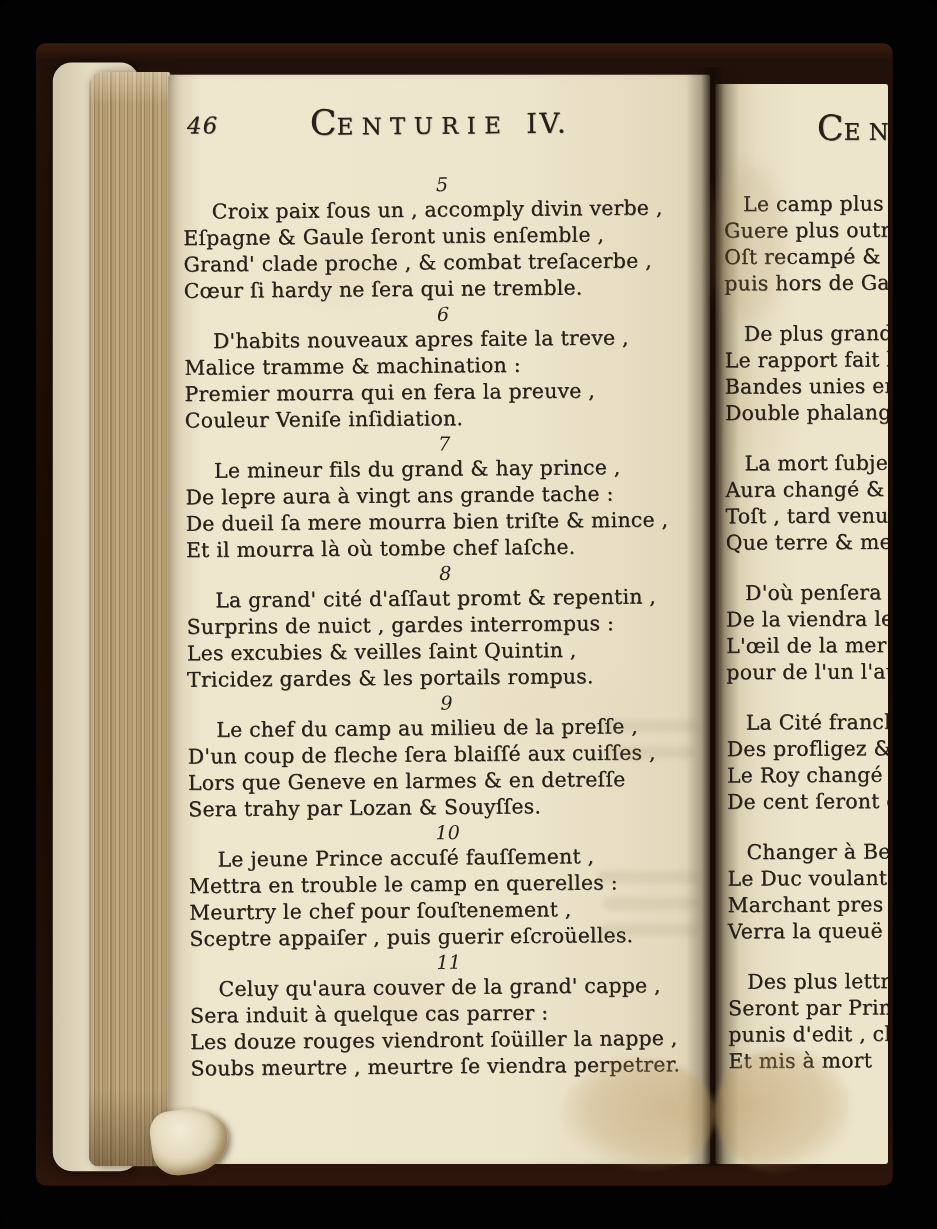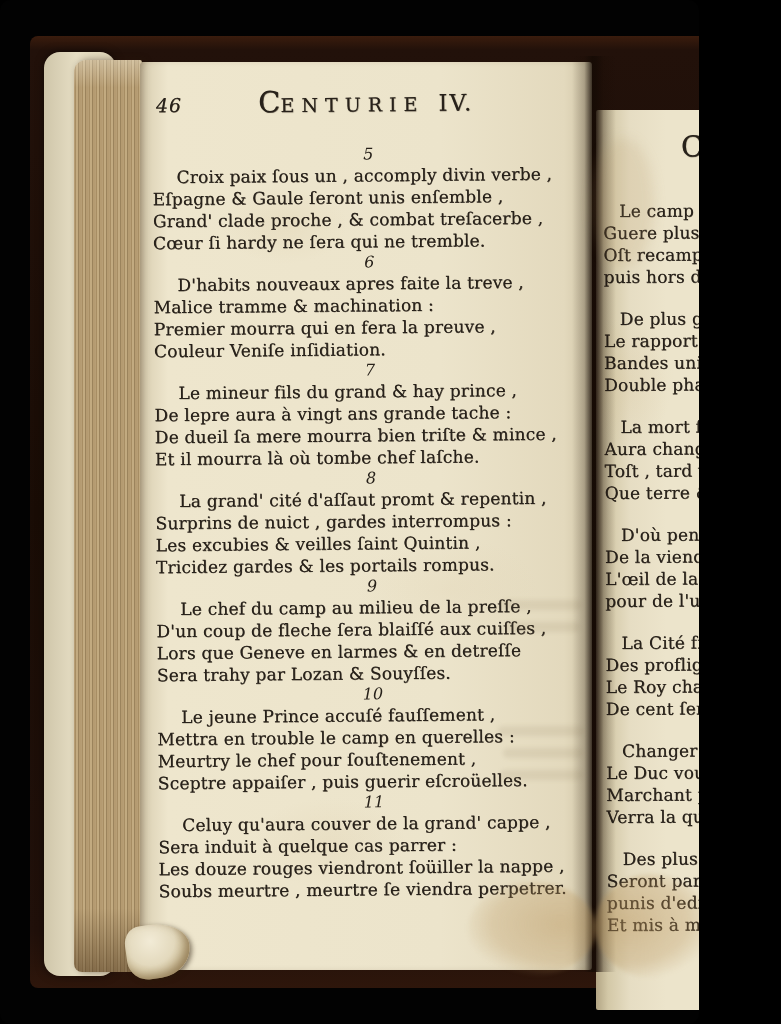--- a/index.html
+++ b/index.html
@@ -1,17 +1,17 @@
 <!DOCTYPE html>
 <html><head>
 <meta charset="utf-8">
 <style>
   html,body { margin:0; padding:0; background:#000; }
   .scene {
-    position:relative; width:699px; height:1024px; overflow:hidden;
+    position:relative; width:781px; height:1024px; overflow:hidden;
     background:#020202;
     font-family:"DejaVu Serif","Liberation Serif",serif;
     color:#27211a;
     border-radius:10px;
   }
   
   .cover {
     position:absolute; left:30px; top:36px; width:714px; height:952px;
     background:linear-gradient(180deg,#3a1c0d 0,#22110a 14px,#190c05 50%,#20100a 94%,#2e160b 100%);
     border-radius:8px;
@@ -43,21 +43,20 @@
       linear-gradient(90deg,#d8cdb0 0,#eee6cd 28px,#ece4cb 300px,#e3d9bd 424px,#cdc2a3 452px);
     border-radius:3px;
     box-shadow:inset 7px 0 9px -5px rgba(90,70,45,.55);
   }
   .page-right {
     left:596px; top:70px; width:144px; height:900px;
     background:
       radial-gradient(ellipse 70px 90px at 20% 30%, rgba(200,175,125,.15), rgba(200,175,125,0) 70%),
       linear-gradient(90deg,#b2a584 0,#d3c8a7 12px,#e6ddc3 34px,#ece4cb 70px,#ece4cb 100%);
     border-radius:2px;
-    margin-top:40px;
   }
   .gutter {
     position:absolute; left:572px; top:56px; width:44px; height:916px;
     background:linear-gradient(90deg, rgba(25,12,5,0) 0, rgba(25,12,5,.22) 28%, rgba(20,10,4,.8) 46%, rgba(22,11,5,.85) 54%, rgba(25,12,5,.28) 72%, rgba(25,12,5,0) 100%);
     pointer-events:none;
   }
   .page-inner { position:absolute; inset:0; transform:rotate(-0.5deg); transform-origin:40px 60px; }
   .page-inner-r { position:absolute; inset:0; transform:rotate(-0.3deg); transform-origin:10px 60px; }
 
   .folio {

